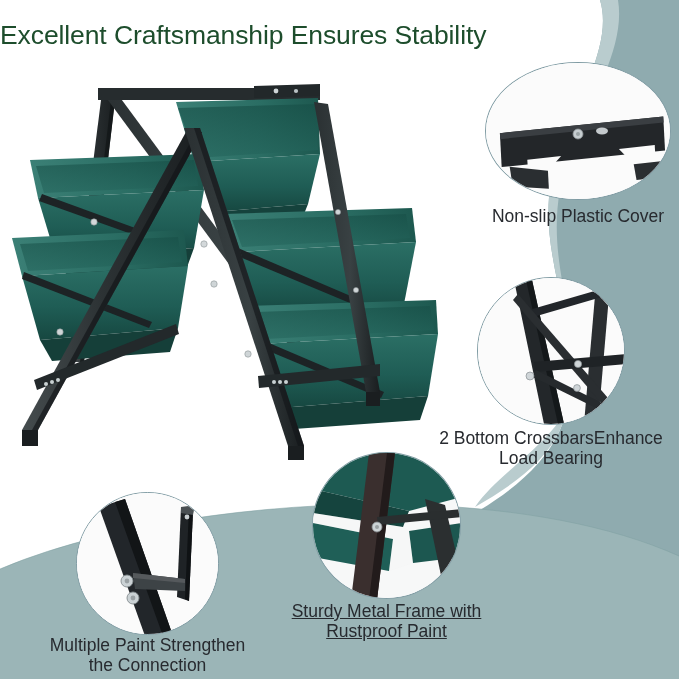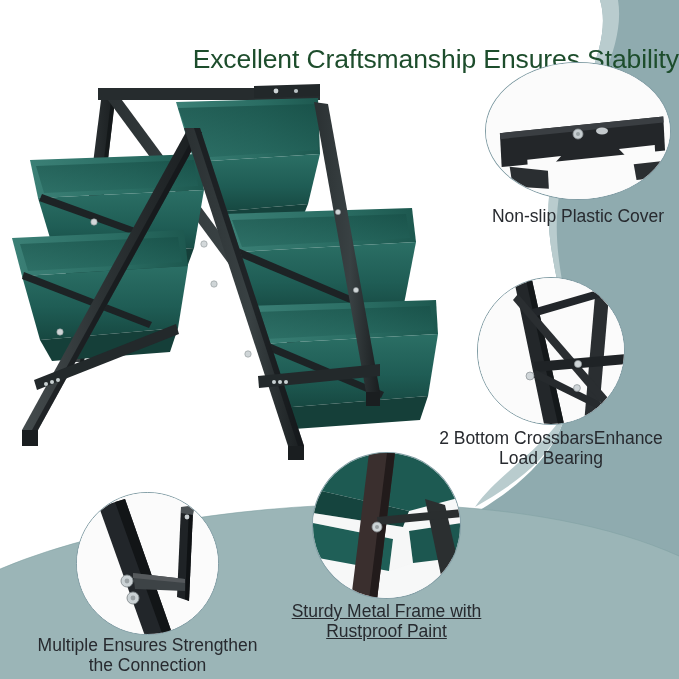--- a/index.html
+++ b/index.html
@@ -12,27 +12,26 @@
     background:#ffffff;
   }
 
   
   .bg-layer{position:absolute;inset:0;width:679px;height:679px;}
 
   
   #title{
     position:absolute;
     left:0;top:20px;width:679px;
-    text-align:right;
+    text-align:left;
     font-size:26.5px;
     letter-spacing:-0.1px;
     font-weight:400;
     color:#1d4d2c;
     white-space:nowrap;
-    margin-top:24px;
   }
 
   
   #product{position:absolute;left:8px;top:62px;width:430px;height:400px;}
 
   
   .callout{position:absolute;}
   .callout .disc{
     position:absolute;left:0;top:0;
     border-radius:50%;
@@ -318,17 +317,17 @@
 
         <polygon points="104,14 118,12 116,22 104,20" fill="#4a5053"></polygon>
         <circle cx="110" cy="24" r="2.4" fill="#c8cfd1"></circle>
 
         <circle cx="50" cy="88" r="6" fill="#cbd2d5" stroke="#858c8f" stroke-width="0.9"></circle>
         <circle cx="50" cy="88" r="2.4" fill="#9aa1a4"></circle>
         <circle cx="56" cy="105" r="6" fill="#cbd2d5" stroke="#858c8f" stroke-width="0.9"></circle>
         <circle cx="56" cy="105" r="2.4" fill="#9aa1a4"></circle>
       </svg>
     </div>
-    <div class="cap cap-2line">Multiple Ensures Strengthen
+    <div class="cap cap-2line">Multiple Paint Strengthen
 the Connection</div>
   </div>
 
 </div>
 
 </body></html>

